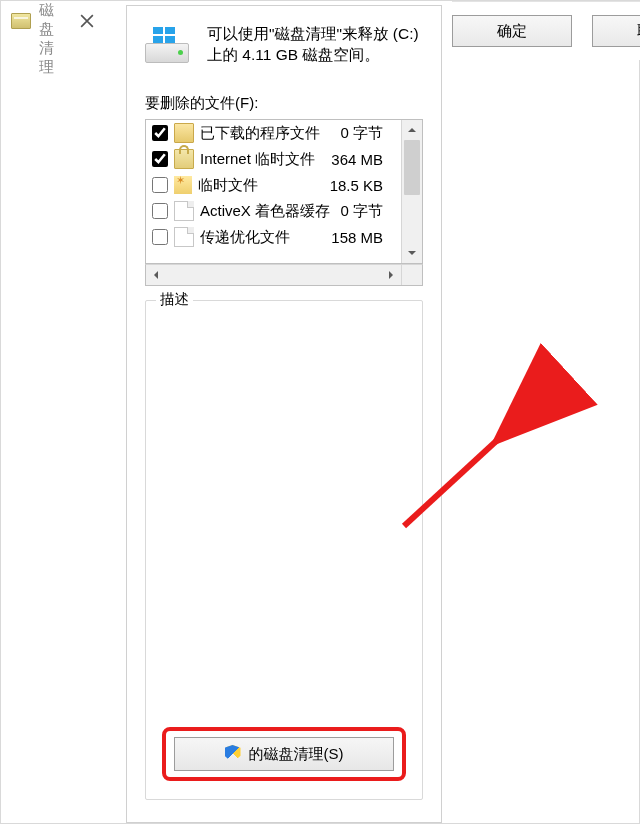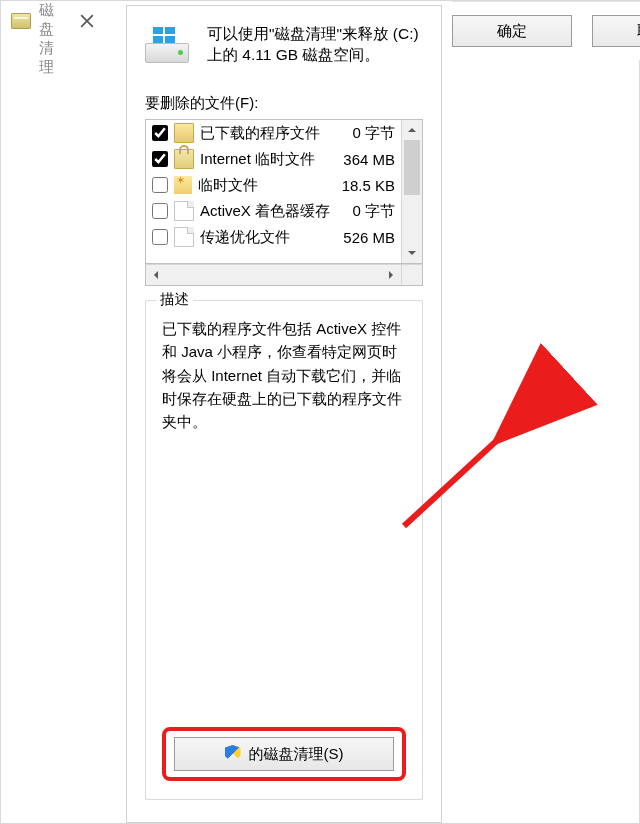--- a/index.html
+++ b/index.html
@@ -95,21 +95,21 @@
   }
   .disk-glyph .win span{ background:#28a3ea; }
   .disk-glyph .win span:nth-child(1){ margin:0 1px 1px 0;}
   .disk-glyph .win span:nth-child(2){ margin:0 0 1px 1px;}
   .disk-glyph .win span:nth-child(3){ margin:1px 1px 0 0;}
   .disk-glyph .win span:nth-child(4){ margin:1px 0 0 1px;}
   .intro-text { font-size:15.5px; }
 
   .files-label { font-size:15px; margin-bottom:6px; }
 
-  .listbox-wrap { display:flex; border:1px solid #bfbfbf; height:143px; }
+  .listbox-wrap { display:flex; border:1px solid #bfbfbf; height:143px;gap:12px; }
   .listbox { flex:1; overflow:hidden; }
   .lrow {
     display:flex; align-items:center;
     height:26px;
     padding:0 6px 0 4px;
     font-size:15px;
     box-sizing:border-box;
   }
   .lrow input[type=checkbox]{
     width:16px; height:16px; margin:0 6px 0 2px; flex:none;
@@ -264,21 +264,21 @@
             <div class="lrow">
               <input type="checkbox" style="">
               <span class="ricon file"></span>
               <span class="rname">ActiveX 着色器缓存</span>
               <span class="rsize">0 字节</span>
             </div>
             <div class="lrow">
               <input type="checkbox" style="">
               <span class="ricon file"></span>
               <span class="rname">传递优化文件</span>
-              <span class="rsize">526 MB</span>
+              <span class="rsize">158 MB</span>
             </div>
           </div>
         <div class="vscroll">
           <div class="arrow">
             <svg width="10" height="10" viewBox="0 0 10 10">
                 <path d="M1 7 L5 3 L9 7 Z" fill="#5a5a5a"></path>
               </svg>
           </div>
           <div class="track">
             <div class="thumb"></div>
@@ -301,21 +301,20 @@
           <svg width="10" height="10" viewBox="0 0 10 10">
               <path d="M3 1 L7 5 L3 9 Z" fill="#5a5a5a"></path>
             </svg>
         </div>
         <div class="corner"></div>
       </div>
 
 
       <div class="desc-group">
         <span class="legend">描述</span>
-        <div class="desc-text">已下载的程序文件包括 ActiveX 控件和 Java 小程序，你查看特定网页时将会从 Internet 自动下载它们，并临时保存在硬盘上的已下载的程序文件夹中。</div>
 
         <div class="arrow-annot" style="left:240px; top:75px;">
           <svg width="200" height="180">
             <defs>
               <marker id="ah" markerWidth="18" markerHeight="14" refX="3" refY="7" orient="auto">
                 <path d="M0 0 L18 7 L0 14 Z" fill="#ea1c1c"></path>
               </marker>
             </defs>
             <line x1="170" y1="10" x2="18" y2="150" stroke="#ea1c1c" stroke-width="6" marker-start="url(#ah)"></line>
           </svg>

